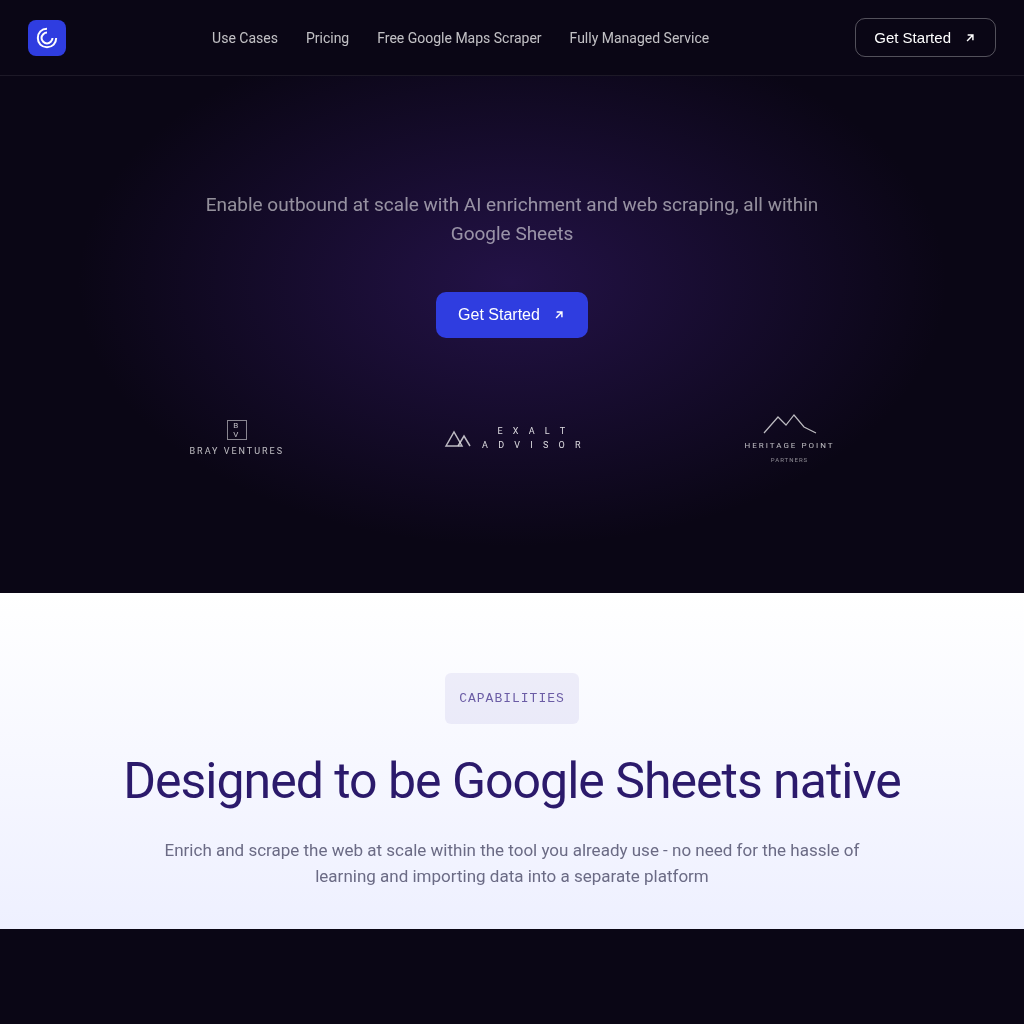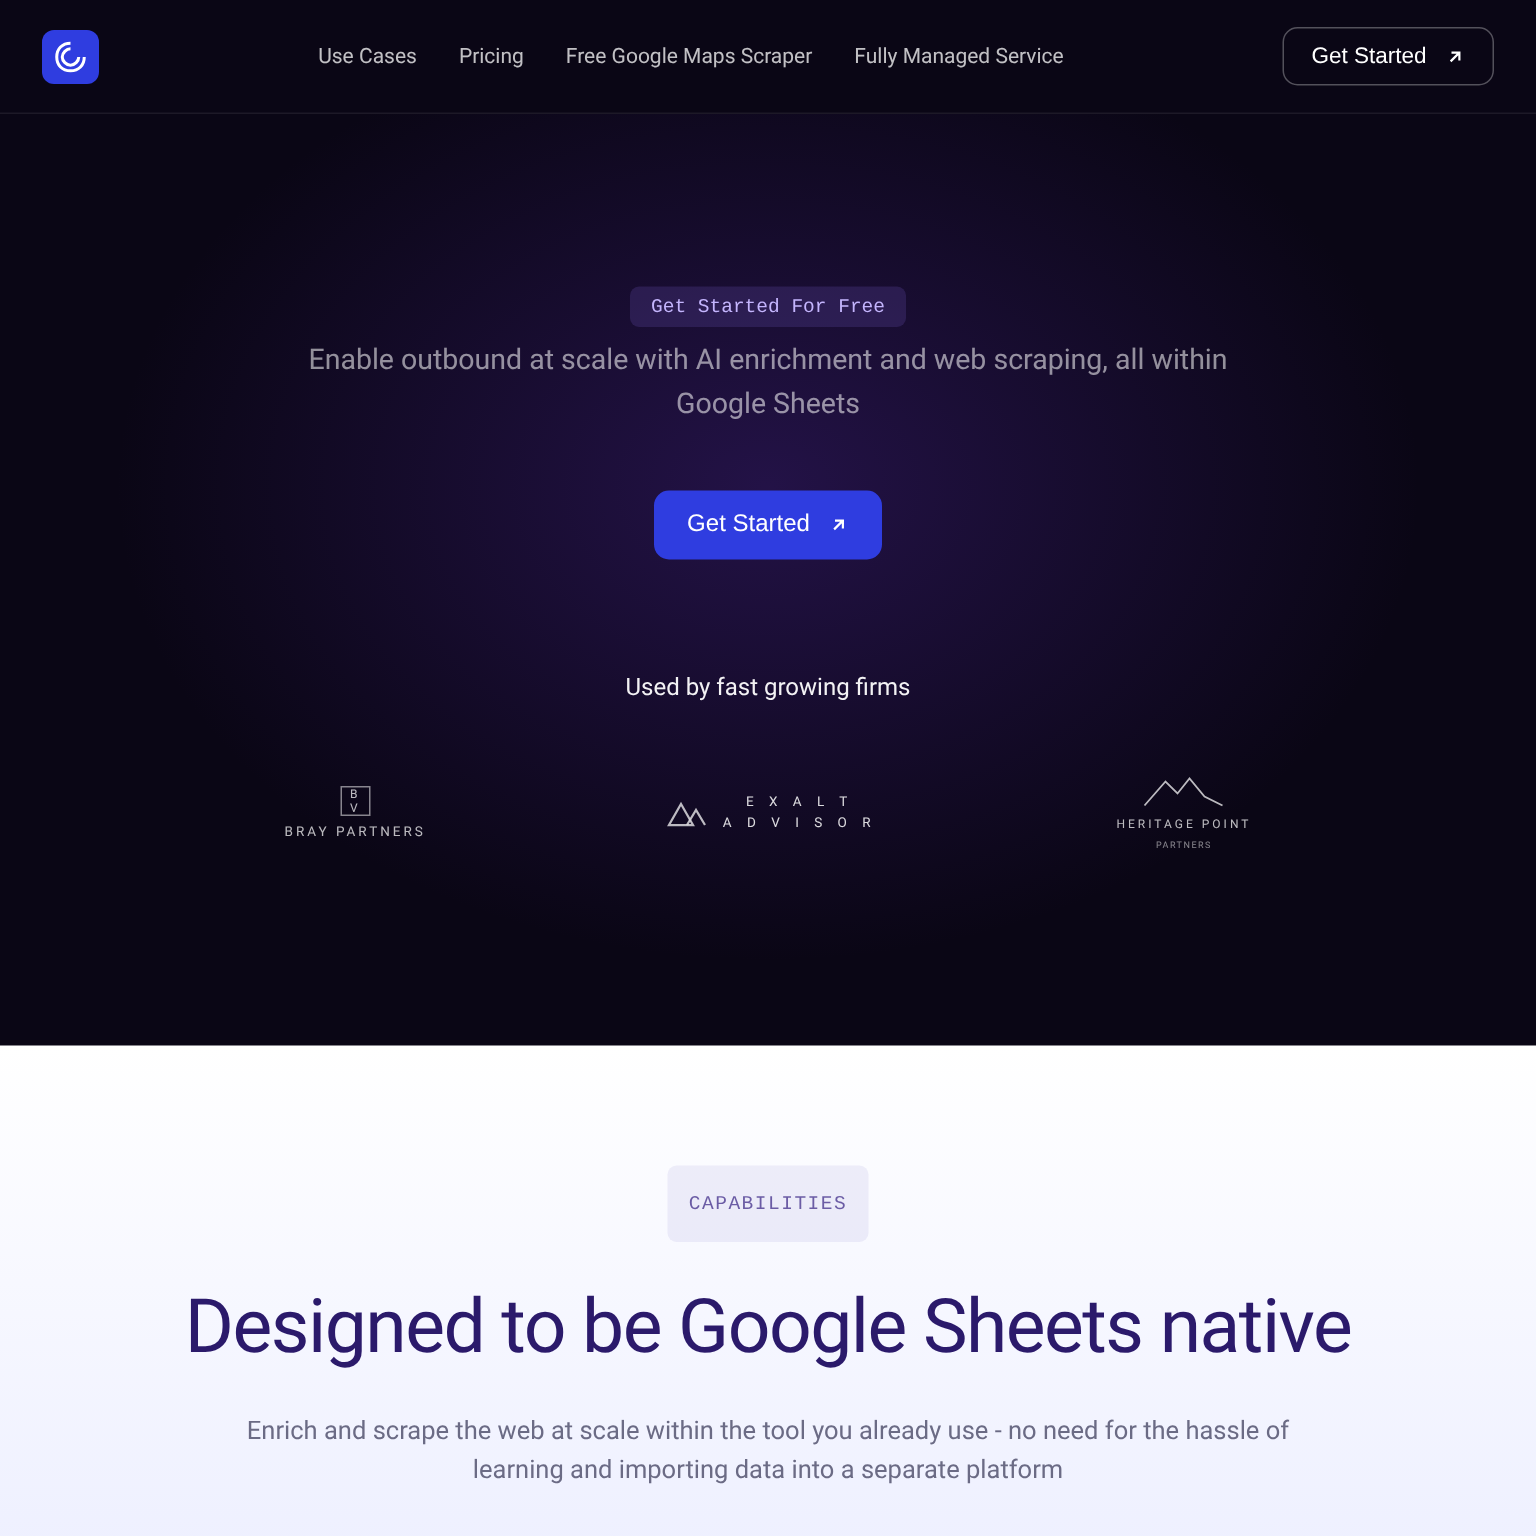--- a/index.html
+++ b/index.html
@@ -183,35 +183,33 @@
   </nav>
   <button class="get-started-btn">
     <span>Get Started</span>
     <svg class="arrow-icon" viewBox="0 0 24 24" fill="none" stroke="#fff" stroke-width="2.5">
       <path d="M7 17 L17 7 M8 7 H17 V16"></path>
     </svg>
   </button>
 </header>
 
 <section class="hero">
-  <div class="pill">Get Started For Free</div>
   <p class="hero-subtitle">Enable outbound at scale with AI enrichment and web scraping, all within Google Sheets</p>
   <button class="cta-btn">
     <span>Get Started</span>
     <svg class="arrow-icon" viewBox="0 0 24 24" fill="none" stroke="#fff" stroke-width="2.5">
       <path d="M7 17 L17 7 M8 7 H17 V16"></path>
     </svg>
   </button>
 
   <div class="social-proof">
-    <p class="social-proof-label">Used by fast growing firms</p>
     <div class="logos">
       <div class="firm-logo">
         <div class="firm-logo-box">B<br>V</div>
-        <span>BRAY PARTNERS</span>
+        <span>BRAY VENTURES</span>
       </div>
       <div class="firm-logo-exalt">
         <svg width="28" height="20" viewBox="0 0 28 20" fill="none" stroke="rgba(255,255,255,0.85)" stroke-width="1.5">
           <path d="M2 18 L10 4 L18 18 Z"></path>
           <path d="M14 18 L20 8 L26 18"></path>
         </svg>
         <div style="font-size:9px;letter-spacing:4px;line-height:1.6;text-align:center">
           <div>E X A L T</div>
           <div>A D V I S O R</div>
         </div>

